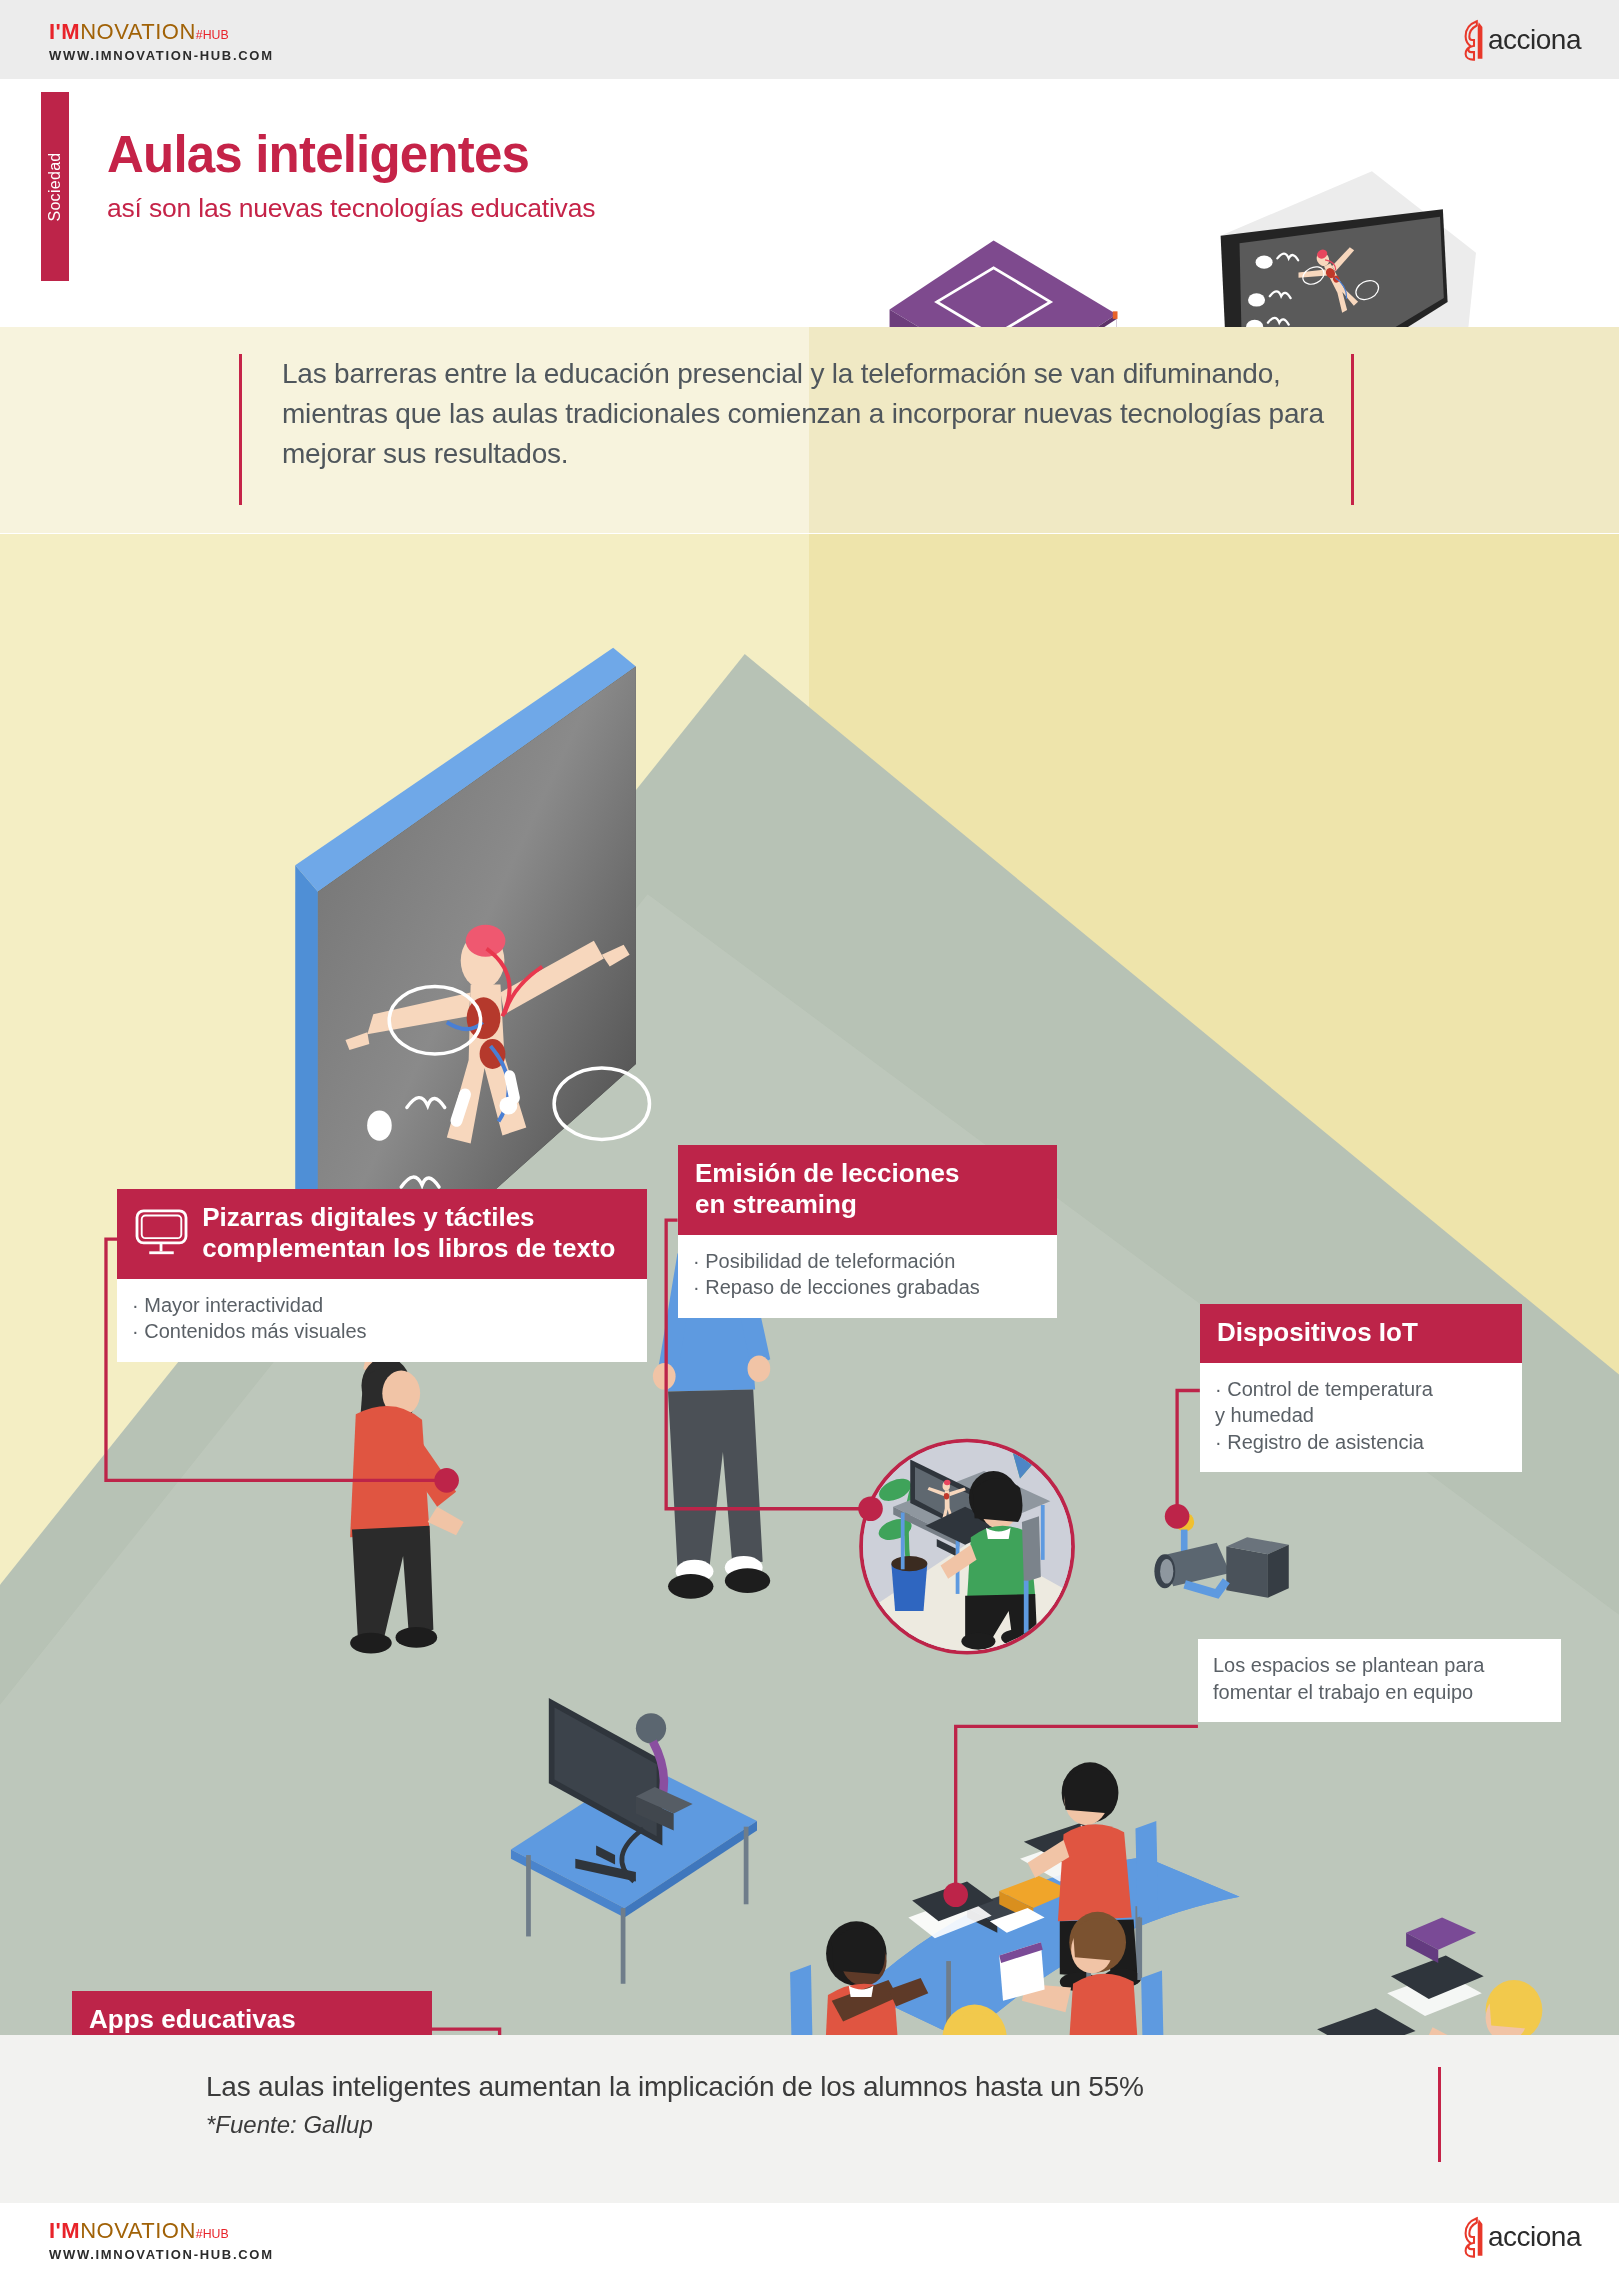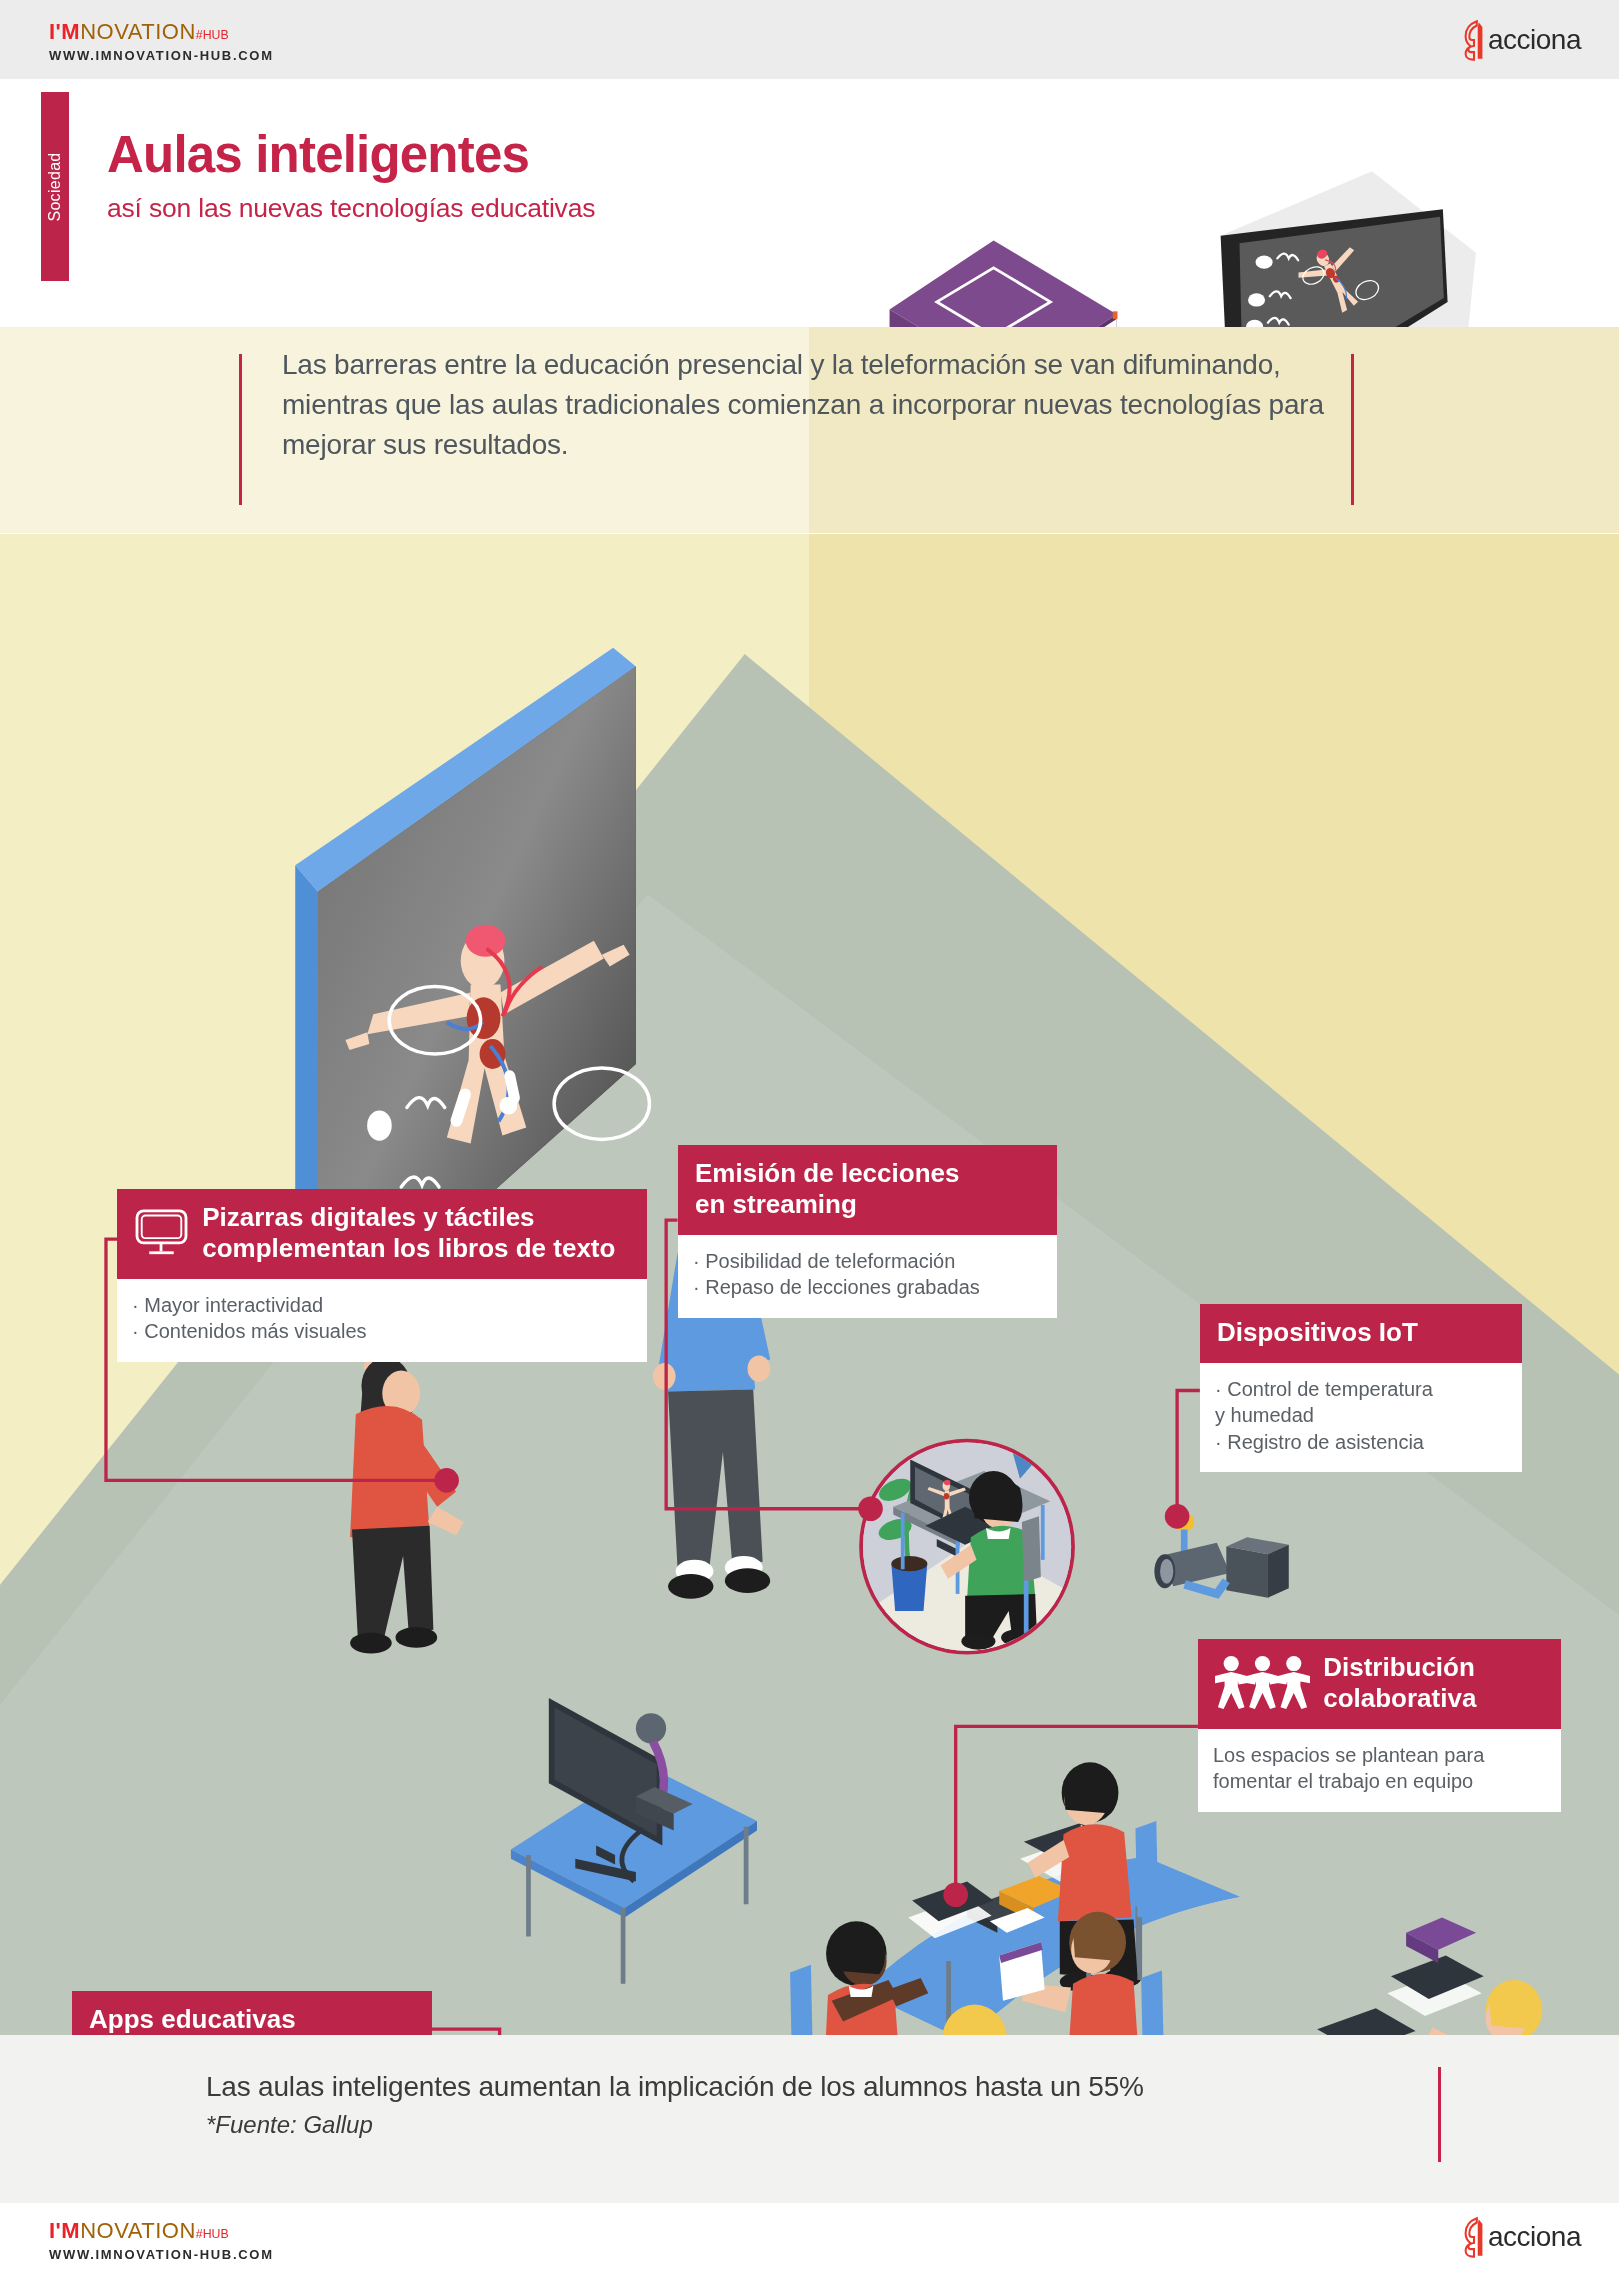--- a/index.html
+++ b/index.html
@@ -44,21 +44,21 @@
   .h-sub { font-size: 26.5px; color: #c52348; margin-top: 11.4px; letter-spacing: -0.2px; }
 
   .hero-art { position: absolute; left: 880px; top: 81px; width: 615px; height: 227px; }
 
   
   .intro-band { position: absolute; left: 0; top: 327px; width: 1619px; height: 206px; background: #f7f3dd; }
   .intro-band .right-half { position: absolute; left: 809px; top: 0; width: 810px; height: 206px; background: #f0e9c4; }
   .intro-rule-l { position: absolute; left: 239px; top: 26.5px; width: 2.8px; height: 151px; background: #c52348; }
   .intro-rule-r { position: absolute; left: 1351px; top: 26.5px; width: 2.8px; height: 151px; background: #c52348; }
   .intro-text {
-    position: absolute; left: 282px; top: 18px; width: 1050px;
+    position: absolute; left: 282px; top: 27px; width: 1050px;
     font-size: 28px; line-height: 1.42; color: #4f565c; letter-spacing: -0.2px;
   }
 
   
   .scene { position: absolute; left: 0; top: 534px; width: 1619px; height: 1501px; overflow: hidden; }
   .scene-bg-top { position: absolute; left: 0; top: 0; width: 1619px; height: 1501px; background: #f4eec4; }
   .scene-bg-right { position: absolute; left: 809px; top: 0; width: 810px; height: 1501px; background: #eee4ab; }
   .floor {
     position: absolute; left: 0; top: 0; width: 1619px; height: 1501px;
     background: #b7c2b5;
@@ -695,36 +695,20 @@
         <span class="htxt" style="white-space:pre-line">Dispositivos IoT</span>
       </div>
       <div class="co-body">
         <div class="li">· Control de temperatura
   y humedad</div>
         <div class="li">· Registro de asistencia</div>
       </div>
     </div>
 
     <div class="callout" style="left:1198px; top:1105px; width:363px;">
-      <div class="co-head">
-        <span class="ico-people">
-          <svg viewBox="0 0 100 58" width="95" height="55">
-            <g fill="#fff">
-              <circle cx="17" cy="9" r="8"></circle>
-              <path d="M17 18 L26 20 L44 25 L42 31 L24 28 L24 33 L31 55 L25 57 L17 40 L9 57 L3 55 L10 33 L10 28 L-8 31 L-10 25 L8 20 Z"></path>
-              <circle cx="50" cy="9" r="8"></circle>
-              <path d="M50 18 L59 20 L77 25 L75 31 L57 28 L57 33 L64 55 L58 57 L50 40 L42 57 L36 55 L43 33 L43 28 L25 31 L23 25 L41 20 Z"></path>
-              <circle cx="83" cy="9" r="8"></circle>
-              <path d="M83 18 L92 20 L110 25 L108 31 L90 28 L90 33 L97 55 L91 57 L83 40 L75 57 L69 55 L76 33 L76 28 L58 31 L56 25 L74 20 Z"></path>
-            </g>
-          </svg>
-        </span>
-        <span class="htxt" style="white-space:pre-line">Distribución
-colaborativa</span>
-      </div>
       <div class="co-body">
         <div class="li">Los espacios se plantean para
 fomentar el trabajo en equipo</div>
       </div>
     </div>
 
     <div class="callout" style="left:72px; top:1457px; width:360px;">
       <div class="co-head">
         <span class="htxt" style="white-space:pre-line">Apps educativas</span>
       </div>

